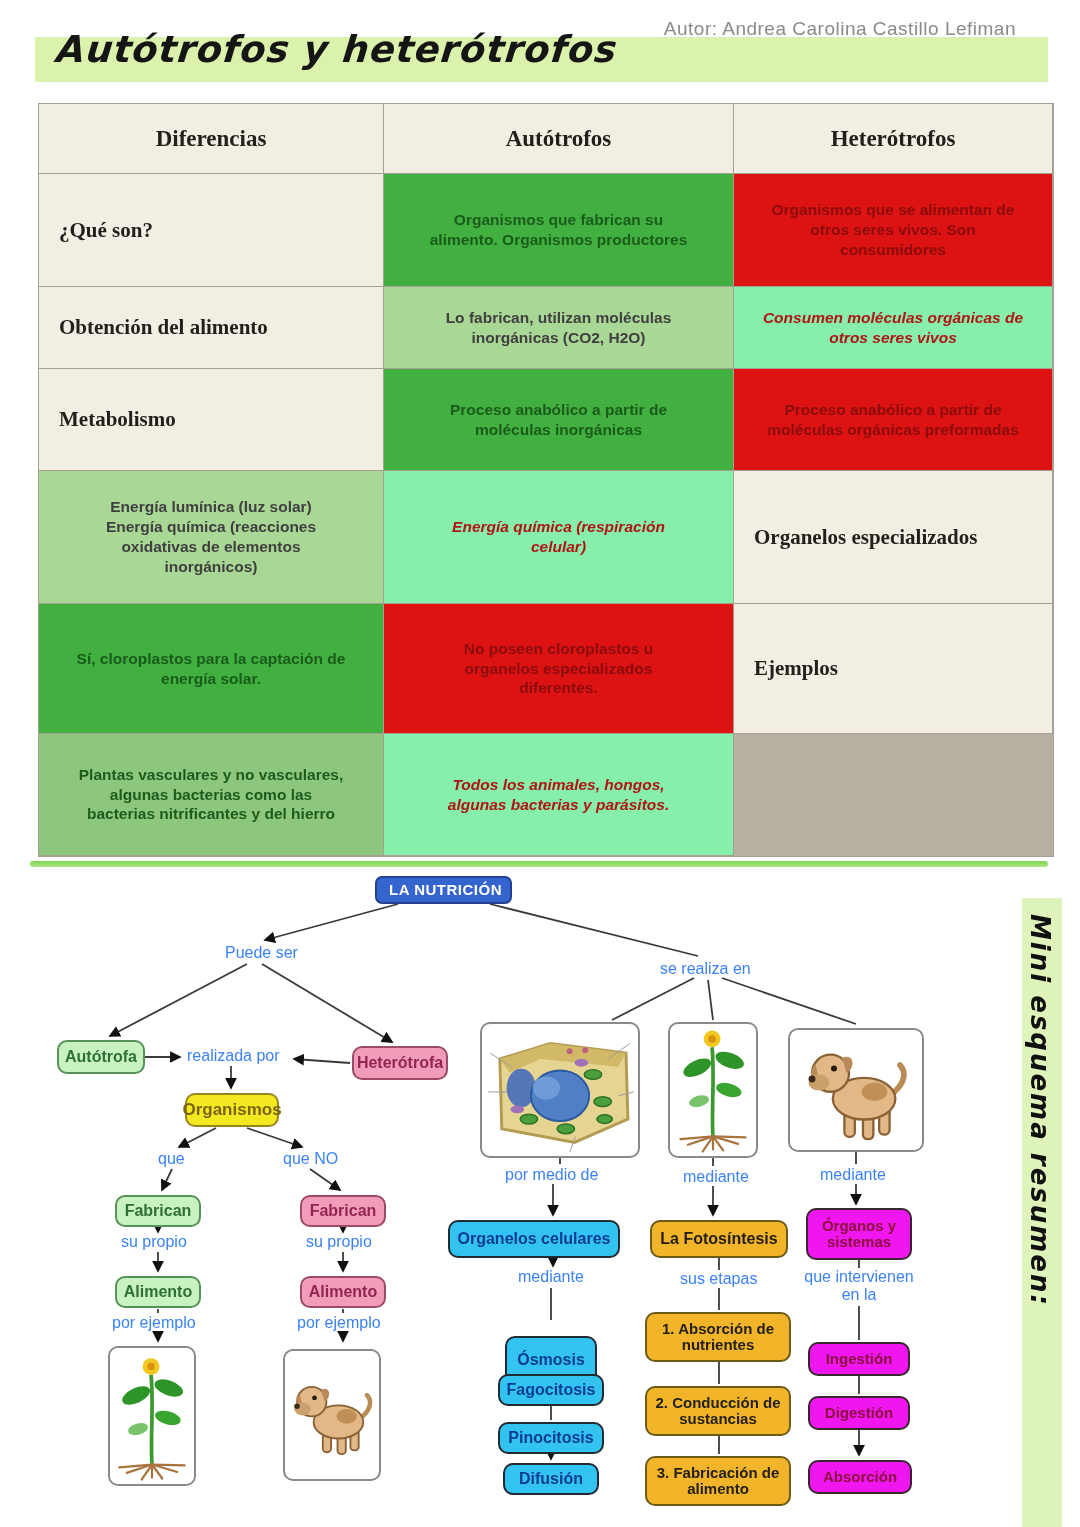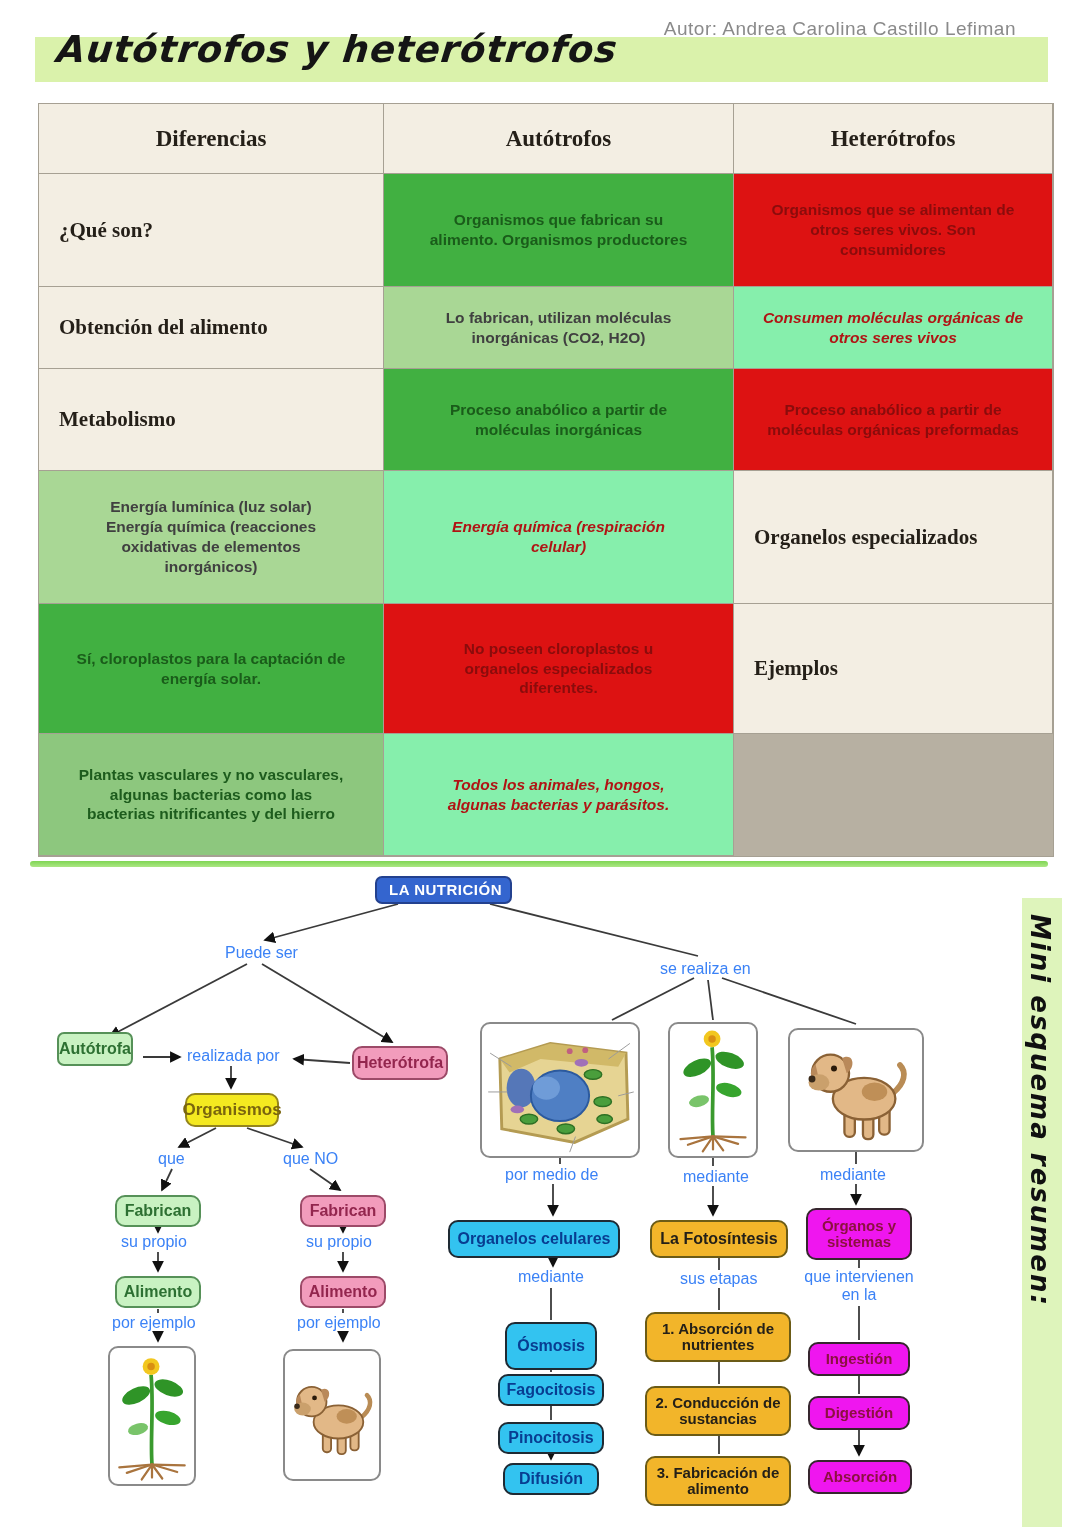--- a/index.html
+++ b/index.html
@@ -172,21 +172,21 @@
         <line x1="859" y1="430" x2="859" y2="464"></line>
         <line x1="859" y1="500" x2="859" y2="518"></line>
         <line x1="859" y1="554" x2="859" y2="579" marker-end="url(#arr)"></line>
       </g>
     </svg>
 
     <div class="node n-root" style="left:375px;top:0;width:137px;height:28px;">LA NUTRICIÓN</div>
     <div class="maplabel" style="left:225px;top:68px;">Puede ser</div>
     <div class="maplabel" style="left:660px;top:84px;">se realiza en</div>
 
-    <div class="node n-green" style="left:57px;top:156px;width:76px;height:34px;border-radius:7px;">Autótrofa</div>
+    <div class="node n-green" style="left:57px;top:164px;width:88px;height:34px;">Autótrofa</div>
     <div class="maplabel" style="left:187px;top:171px;">realizada por</div>
     <div class="node n-pink" style="left:352px;top:170px;width:96px;height:34px;">Heterótrofa</div>
     <div class="node n-yellow" style="left:185px;top:217px;width:94px;height:34px;">Organismos</div>
 
     <div class="maplabel" style="left:158px;top:274px;">que</div>
     <div class="maplabel" style="left:283px;top:274px;">que NO</div>
 
     <div class="node n-green" style="left:115px;top:319px;width:86px;height:32px;">Fabrican</div>
     <div class="node n-pink" style="left:300px;top:319px;width:86px;height:32px;">Fabrican</div>
     <div class="maplabel" style="left:121px;top:357px;">su propio</div>
@@ -311,21 +311,21 @@
 
     <div class="node n-cyan" style="left:448px;top:344px;width:172px;height:38px;">Organelos celulares</div>
     <div class="node n-gold" style="left:650px;top:344px;width:138px;height:38px;font-size:16px;">La Fotosíntesis</div>
     <div class="node n-magenta" style="left:806px;top:332px;width:106px;height:52px;white-space:pre-line;">Órganos y
 sistemas</div>
 
     <div class="maplabel" style="left:518px;top:392px;">mediante</div>
     <div class="maplabel" style="left:680px;top:394px;">sus etapas</div>
     <div class="maplabel wrap" style="left:798px;top:392px;width:122px;">que intervienen en la</div>
 
-    <div class="node n-cyan" style="left:505px;top:446px;width:92px;height:48px;">Ósmosis</div>
+    <div class="node n-cyan" style="left:505px;top:460px;width:92px;height:48px;">Ósmosis</div>
     <div class="node n-cyan" style="left:498px;top:498px;width:106px;height:32px;">Fagocitosis</div>
     <div class="node n-cyan" style="left:498px;top:546px;width:106px;height:32px;">Pinocitosis</div>
     <div class="node n-cyan" style="left:503px;top:587px;width:96px;height:32px;">Difusión</div>
 
     <div class="node n-gold" style="left:645px;top:436px;width:146px;height:50px;white-space:pre-line;">1. Absorción de
 nutrientes</div>
     <div class="node n-gold" style="left:645px;top:510px;width:146px;height:50px;white-space:pre-line;">2. Conducción de
 sustancias</div>
     <div class="node n-gold" style="left:645px;top:580px;width:146px;height:50px;white-space:pre-line;">3. Fabricación de
 alimento</div>

